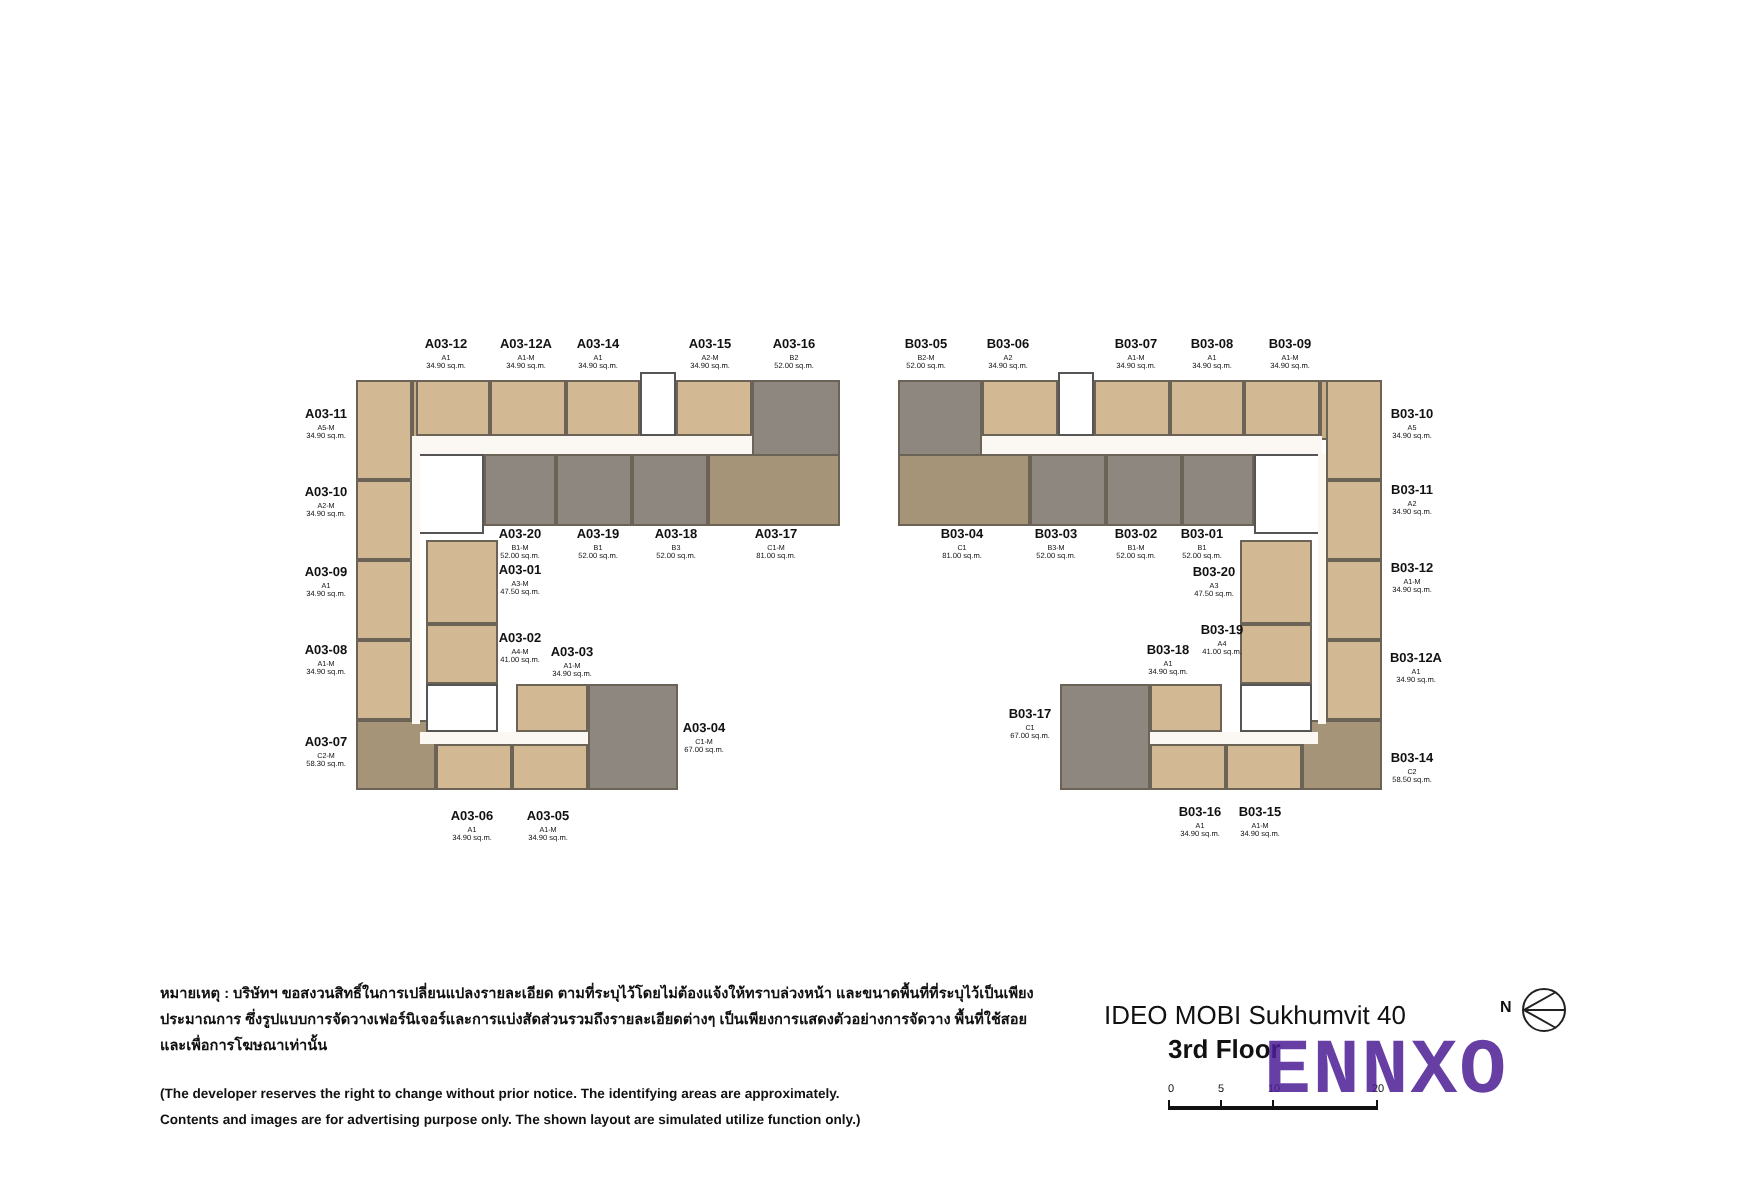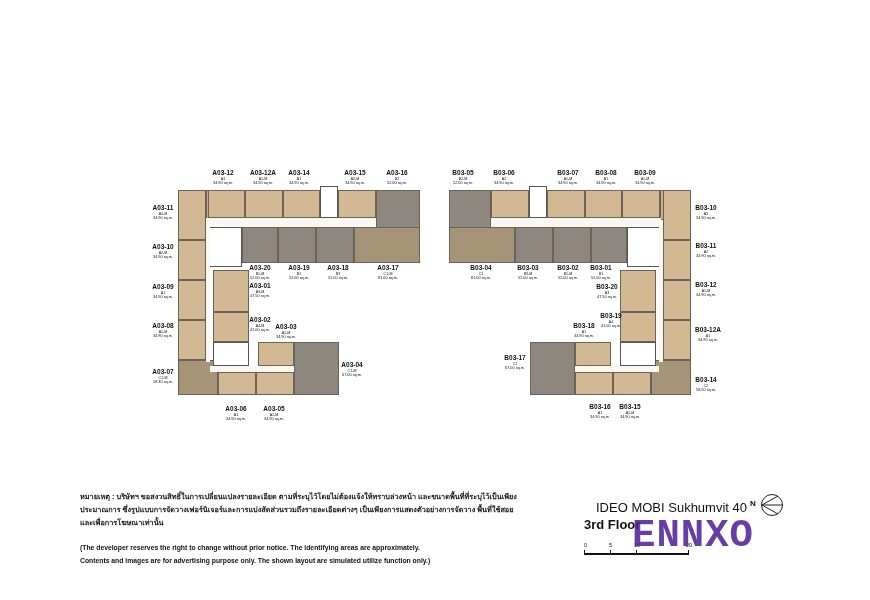--- a/index.html
+++ b/index.html
@@ -11,21 +11,21 @@
   .gray{background:#8e8780;}
   .olive{background:#a59478;}
   .core{background:#ffffff;border:1px solid #555;}
   .corr{position:absolute;background:#fbf8f3;}
   .lbl{position:absolute;text-align:center;line-height:1;}
   .lbl .id{font-size:6.5px;font-weight:bold;display:block;white-space:nowrap;}
   .lbl .ty{font-size:3.6px;display:block;margin-top:1px;white-space:nowrap;}
   .lbl .ar{font-size:3.8px;display:block;margin-top:1px;white-space:nowrap;}
   .note-th{position:absolute;left:80px;top:490px;width:440px;font-size:7.3px;line-height:13px;font-weight:bold;}
   .note-en{position:absolute;left:80px;top:541px;width:440px;font-size:6.8px;line-height:13px;font-weight:bold;}
-  .title{position:absolute;left:596px;top:500px;font-size:13px;}
+  .title{position:absolute;left:552px;top:500px;font-size:13px;}
   .floor{position:absolute;left:584px;top:517px;font-size:13px;font-weight:bold;}
   .north{position:absolute;left:750px;top:494px;width:46px;height:22px;}
   .north .n{position:absolute;left:0;top:5px;font-size:8px;font-weight:bold;}
   .scale{position:absolute;left:584px;top:542px;width:110px;height:20px;}
   .scale .t{position:absolute;top:0;font-size:5.5px;}
   .scale .bar{position:absolute;top:11px;height:2px;background:#111;}
   .scale .tick{position:absolute;top:8px;width:1px;height:5px;background:#111;}
   .wm{position:absolute;left:632px;top:514px;font-size:39px;font-weight:bold;color:#4c1d95;letter-spacing:1px;opacity:.85;font-family:Liberation Mono, monospace;}
 </style>
 </head>

